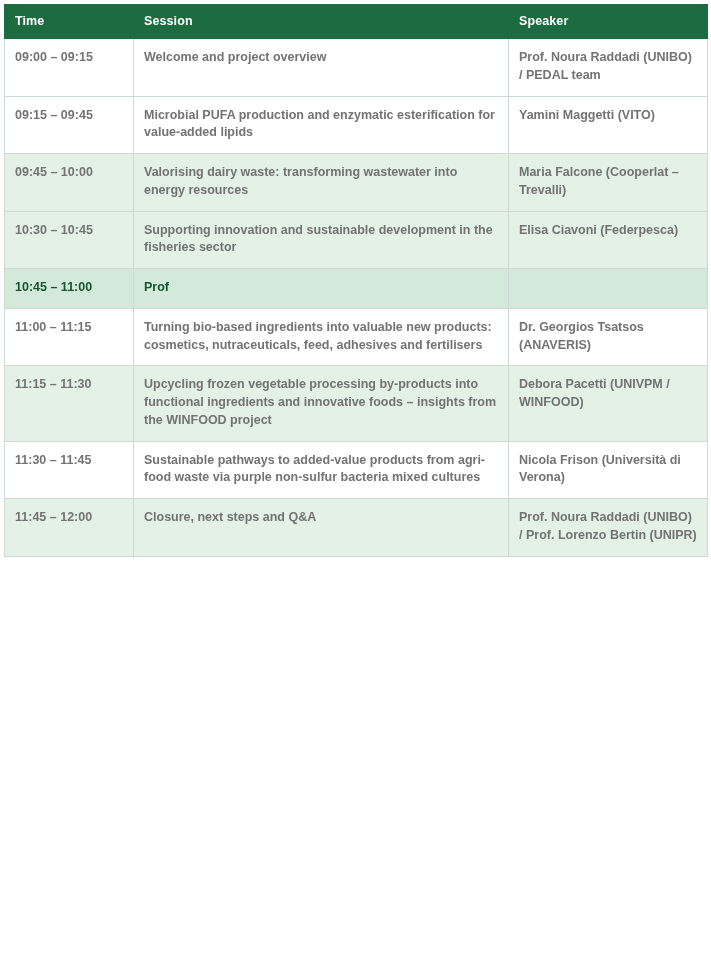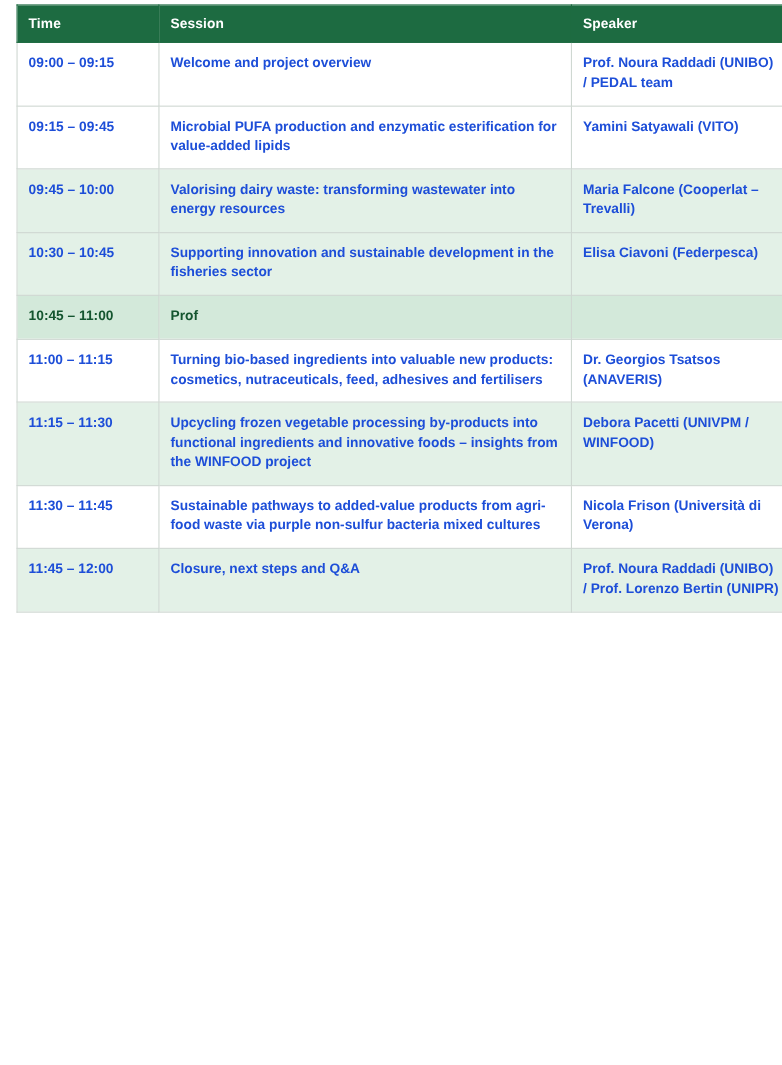--- a/index.html
+++ b/index.html
@@ -10,21 +10,21 @@
   body {
     width: 711px;
     height: 968px;
     font-family: "Liberation Sans", sans-serif;
     color: #1a1a1a;
     overflow: hidden;
   }
   .agenda-wrap {
     width: 643px;
     box-sizing: border-box;
-    padding: 4px 4px 0 15px;
+    padding: 4px 4px 0 4px;
   }
   table.agenda {
     border-collapse: collapse;
     width: 703px;
     table-layout: fixed;
     font-size: 12.5px;
   }
   table.agenda col.c-time  { width: 129px; }
   table.agenda col.c-sess  { width: 375px; }
   table.agenda col.c-spk   { width: 199px; }
@@ -37,21 +37,21 @@
     padding: 9px 10px 10px 10px;
     font-size: 12.5px;
     border: 1px solid #1d6b41;
     letter-spacing: 0.1px;
   }
   table.agenda tbody td {
     border: 1px solid #cfd8d2;
     padding: 10px 10px 11px 10px;
     vertical-align: top;
     font-weight: bold;
-    color: #1d4ed8;
+    color: #737373;
     line-height: 1.42;
   }
   tbody tr.alt td {
     background: #e3f1e7;
   }
   tbody tr.plain td {
     background: #ffffff;
   }
   tbody tr.break td {
     background: #d3e9da;
@@ -95,21 +95,21 @@
           </td>
           <td class="speaker-cell">Prof. Noura Raddadi (UNIBO) / PEDAL team</td>
         </tr>
         <tr class="plain">
           <td class="time-cell">09:15 – 09:45</td>
           <td class="session-cell">
             <div class="sess-lines">
               <div>Microbial PUFA production and enzymatic esterification for value-added lipids</div>
             </div>
           </td>
-          <td class="speaker-cell">Yamini Satyawali (VITO)</td>
+          <td class="speaker-cell">Yamini Maggetti (VITO)</td>
         </tr>
         <tr class="alt">
           <td class="time-cell">09:45 – 10:00</td>
           <td class="session-cell">
             <div class="sess-lines">
               <div>Valorising dairy waste: transforming wastewater into energy resources</div>
             </div>
           </td>
           <td class="speaker-cell">Maria Falcone (Cooperlat – Trevalli)</td>
         </tr>

